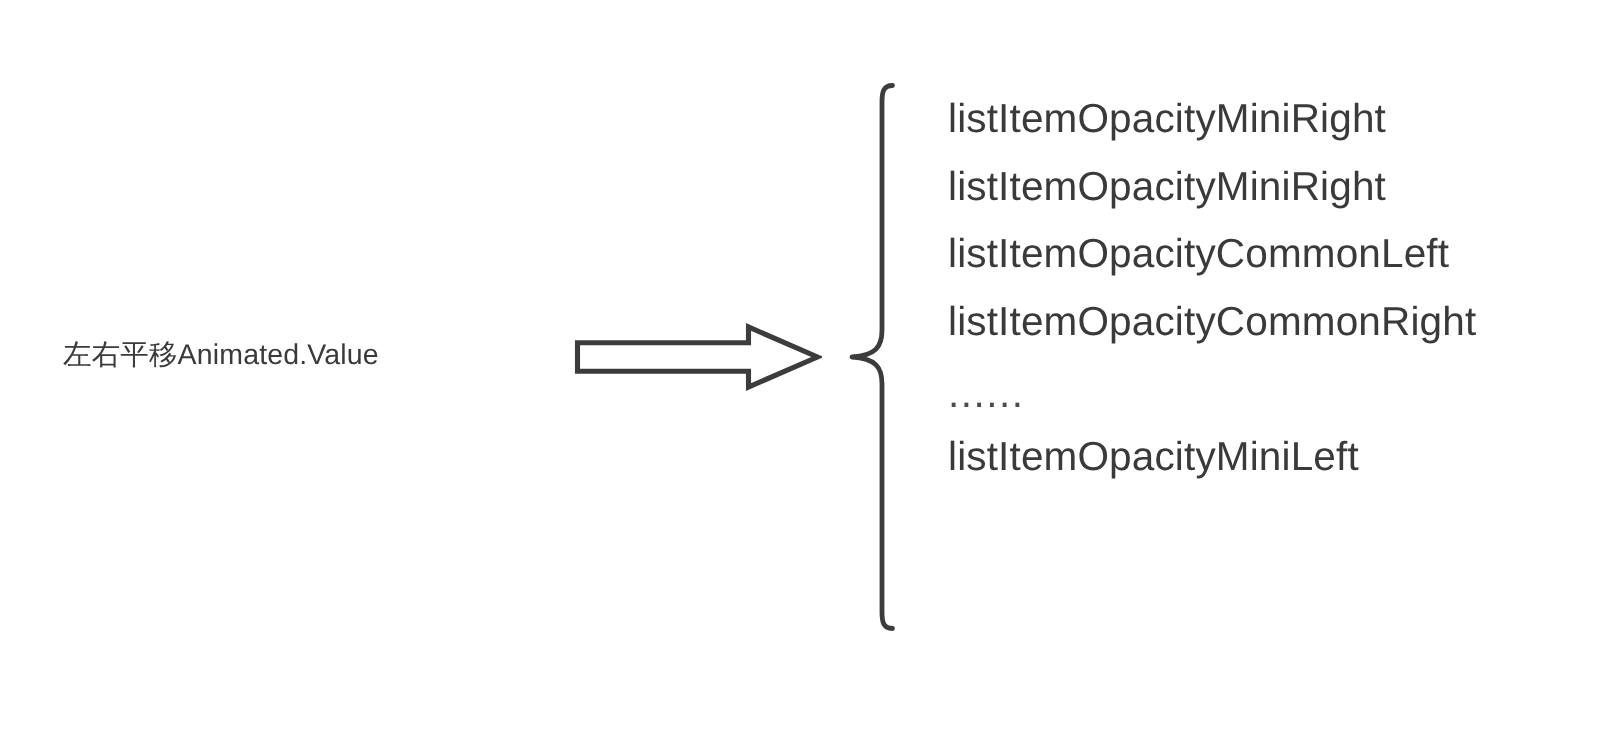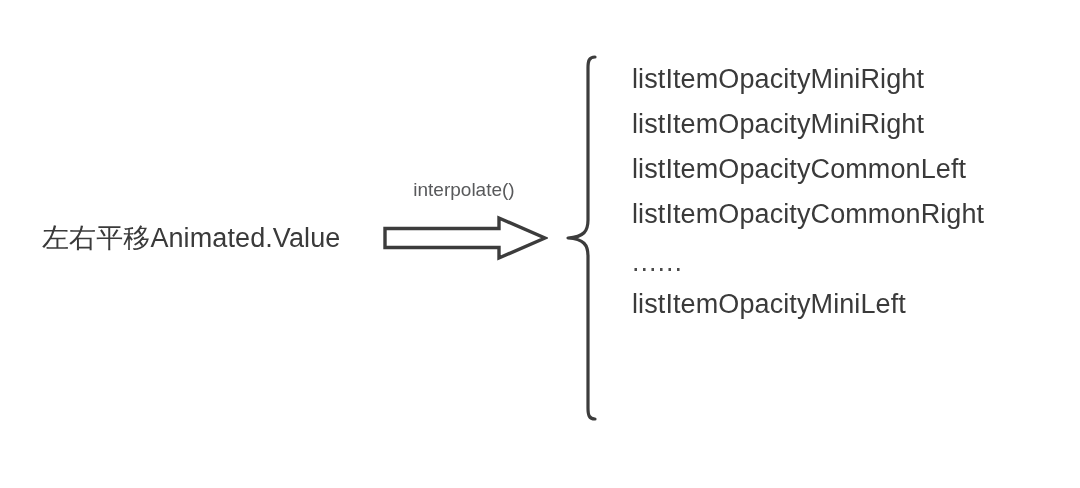--- a/index.html
+++ b/index.html
@@ -23,21 +23,21 @@
     width: 1080px;
     height: 488px;
   }
 
   
   .source-label {
     position: absolute;
     left: 42px;
     top: 238px;
     transform: translateY(-50%);
-    font-size: 27px;
+    font-size: 19px;
     line-height: 1.2;
     color: #3a3a3a;
     white-space: nowrap;
     letter-spacing: 0.1px;
   }
 
   
   .edge-label {
     position: absolute;
     left: 464px;
@@ -92,21 +92,20 @@
     box-sizing: border-box;
   }
 </style>
 </head>
 <body>
 
 <div id="diagram-canvas">
 
   <div class="source-label">左右平移Animated.Value</div>
 
-  <div class="edge-label">interpolate()</div>
 
   <svg class="arrow-svg" viewBox="0 0 166 48">
     <polygon points="3,14.5 117,14.5 117,4 163,24 117,44 117,33.5 3,33.5" fill="#ffffff" stroke="#3c3c3c" stroke-width="3.4" stroke-linejoin="miter"></polygon>
   </svg>
 
   <svg class="brace-svg" viewBox="0 0 44 372">
     <path d="M 33 5
              C 27 5, 26 9, 26 16
              L 26 168
              C 26 179, 22 185, 6 186

